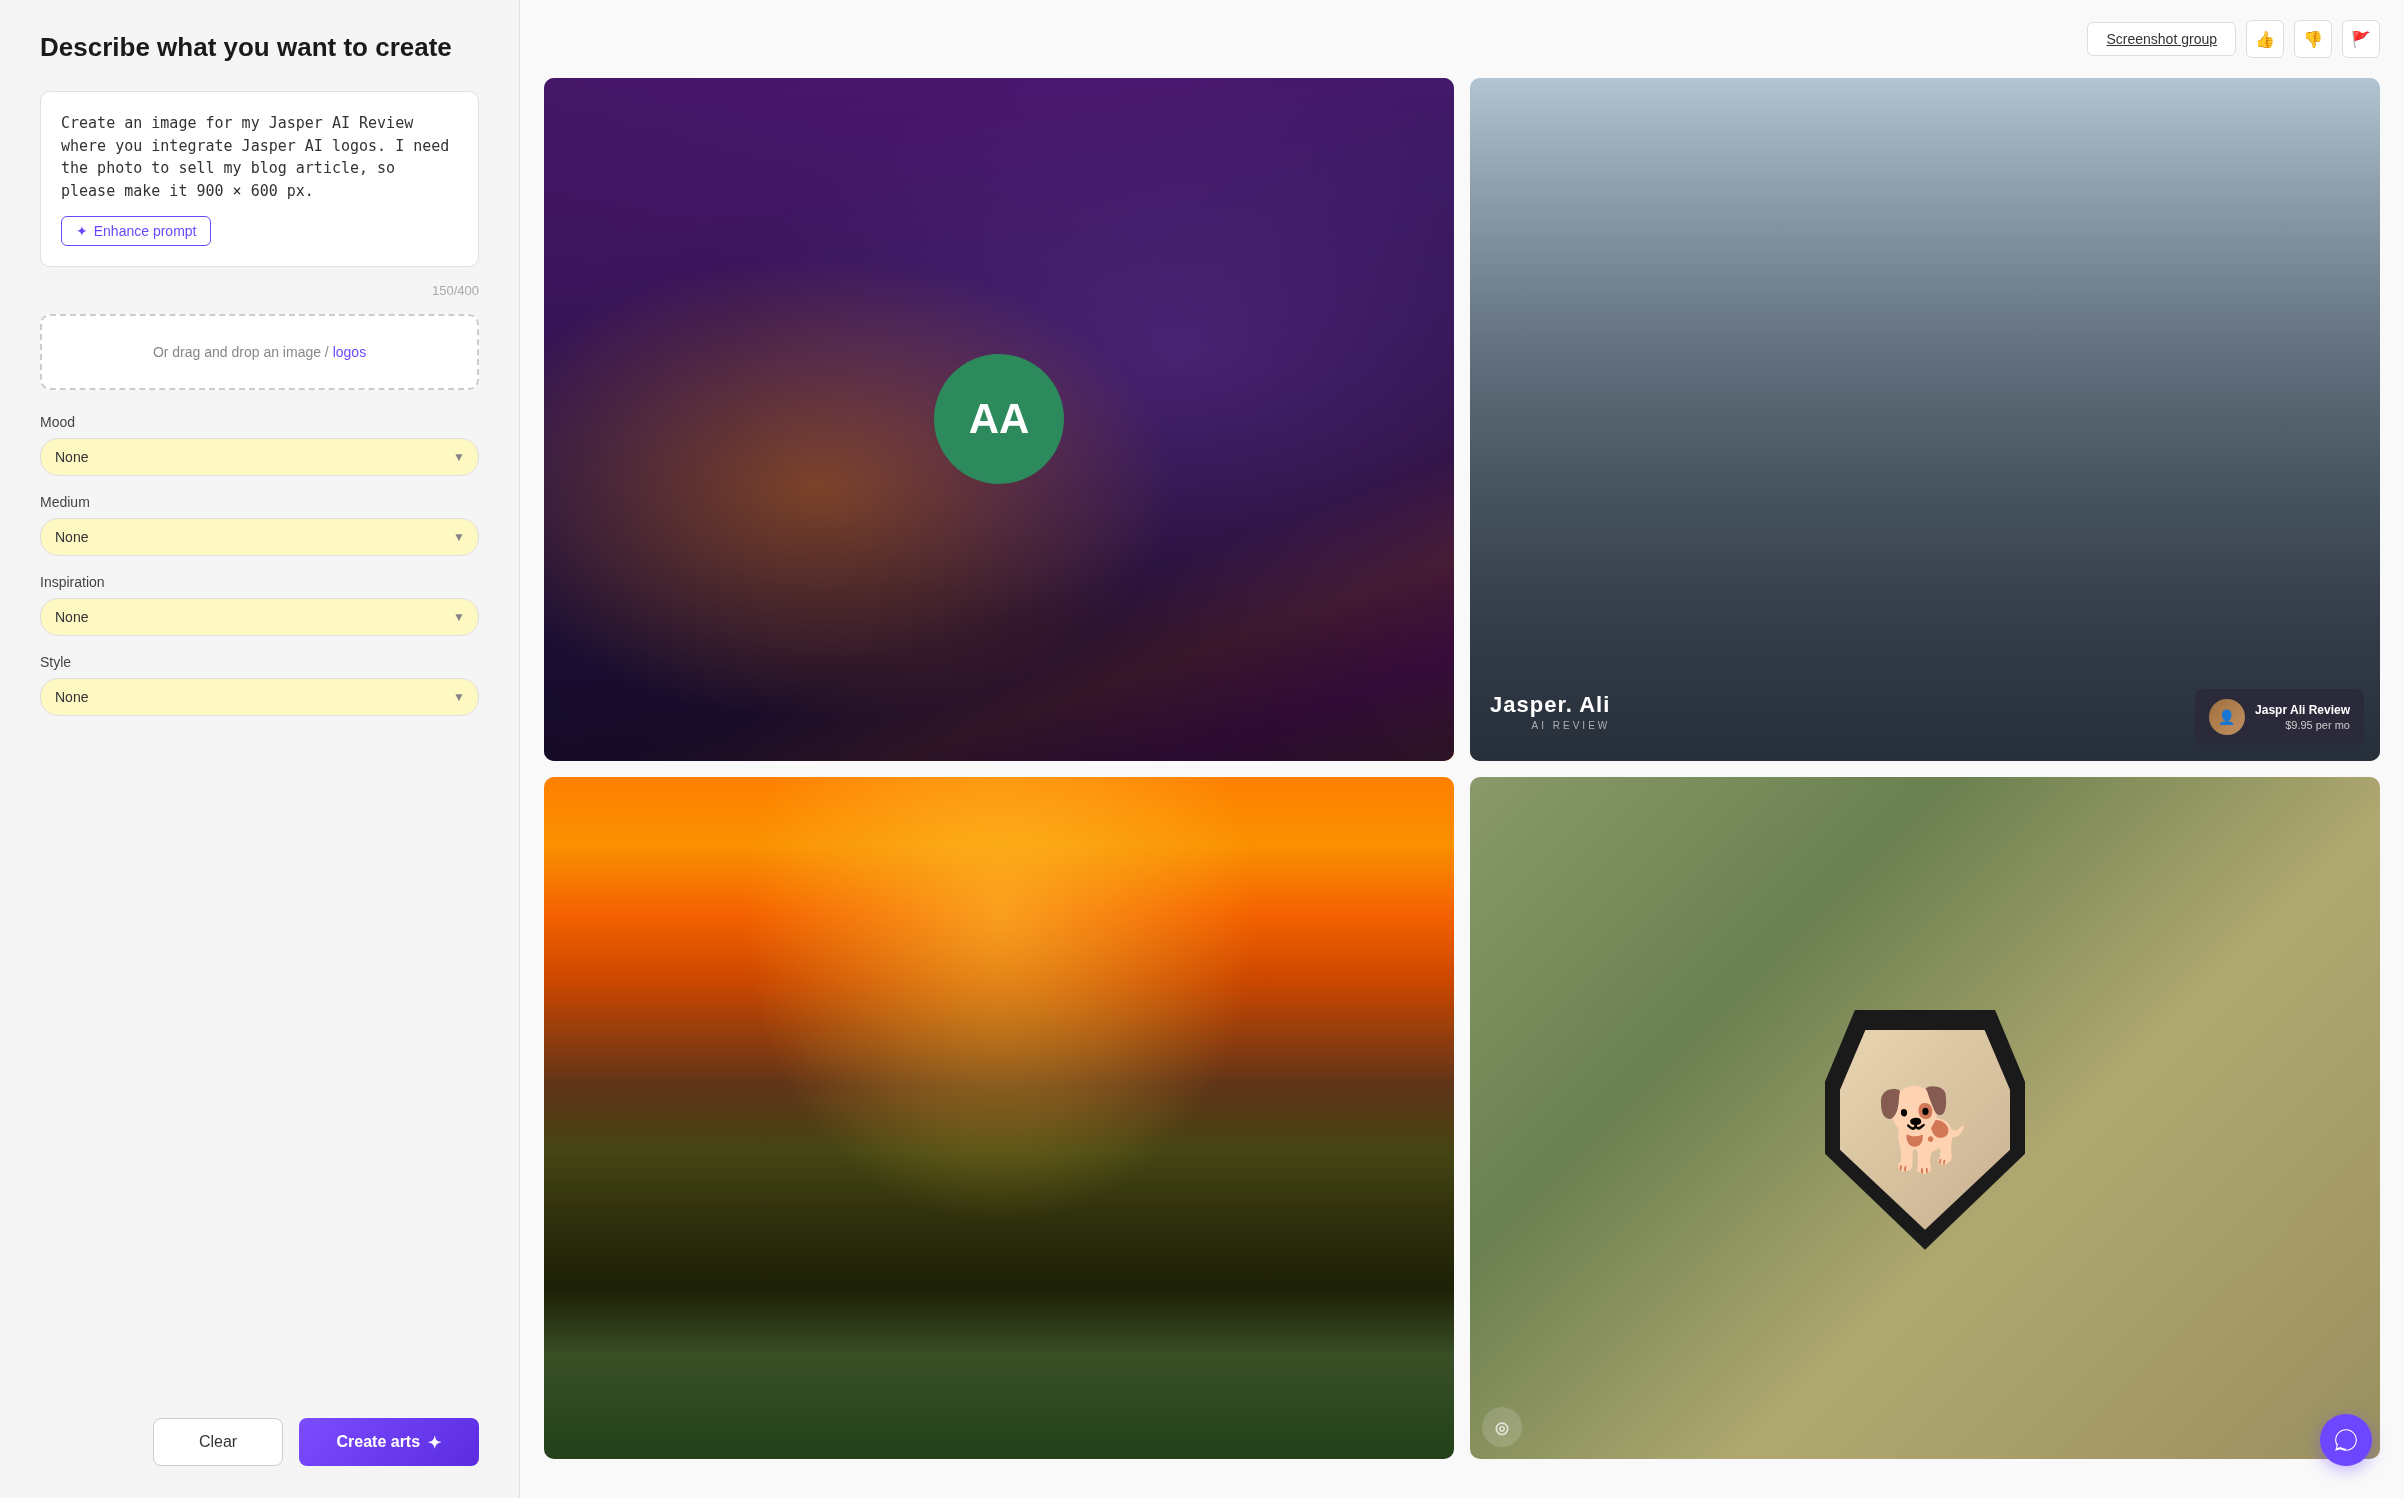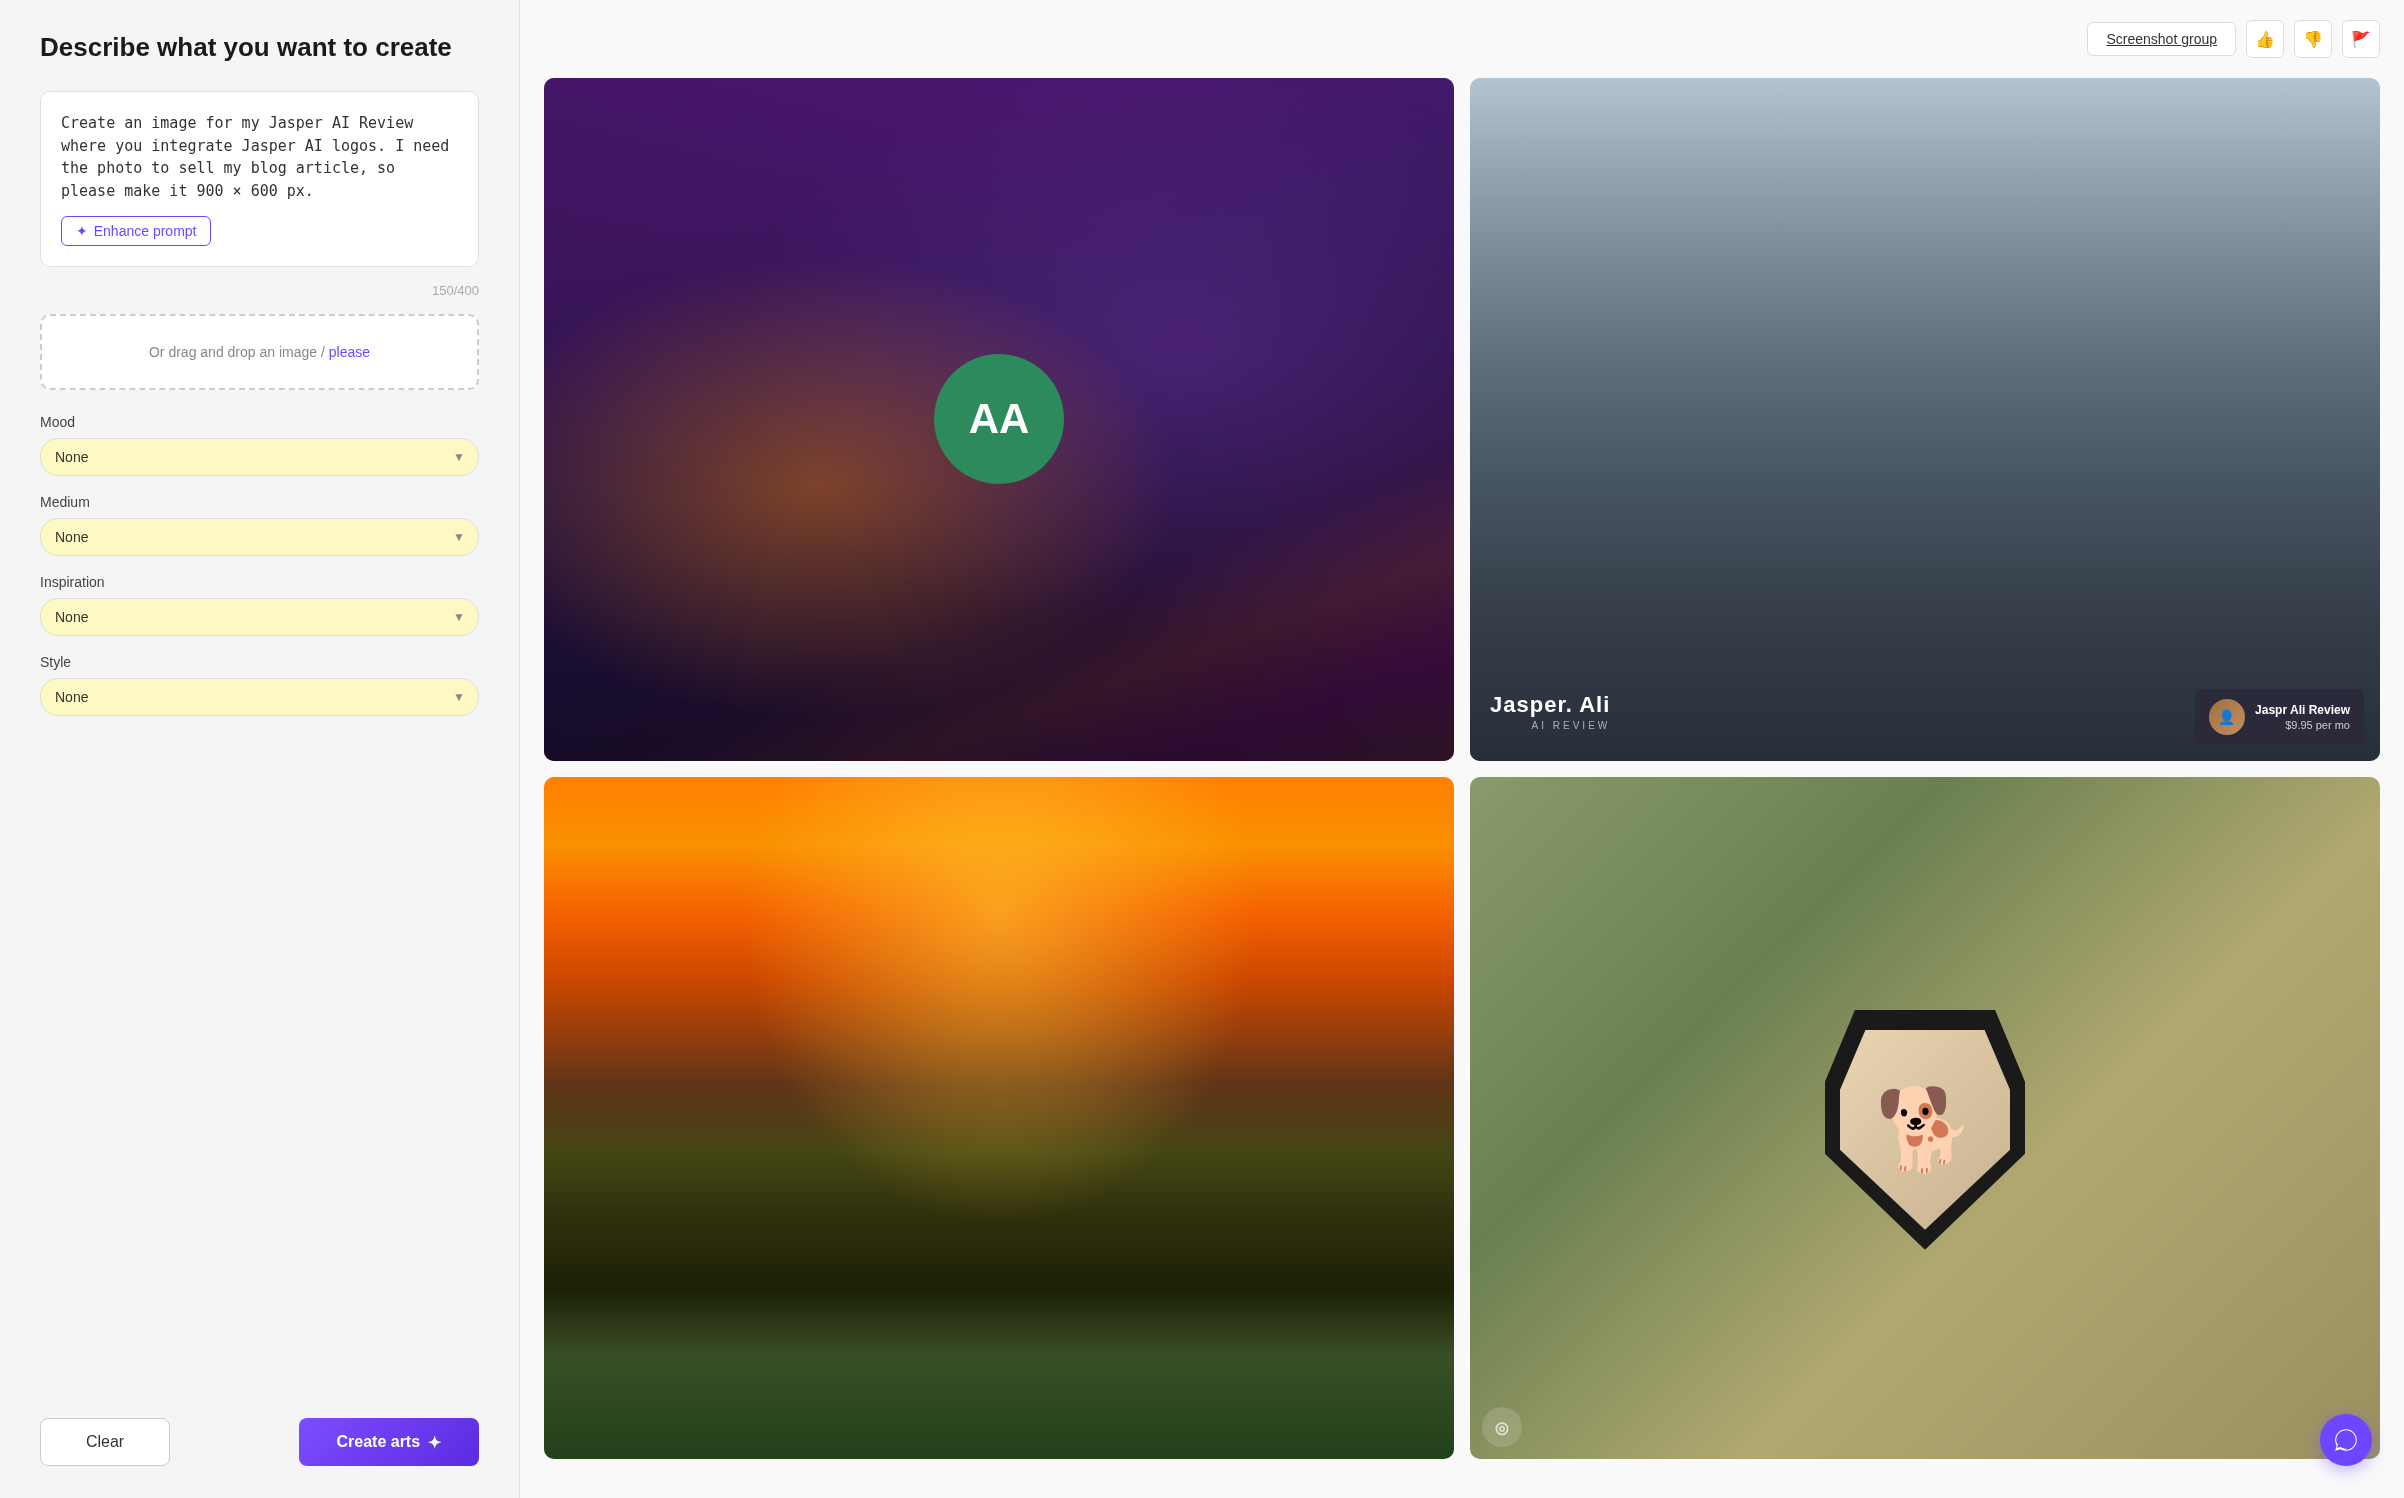--- a/index.html
+++ b/index.html
@@ -130,22 +130,22 @@
       pointer-events: none;
       color: #888;
       font-size: 12px;
     }
 
     
     .bottom-actions {
       margin-top: auto;
       padding-top: 24px;
       display: flex;
-      gap: 26px;
-      justify-content: space-between;
+      gap: 16px;
+      justify-content: flex-end;
     }
 
     .clear-btn {
       padding: 14px 36px;
       border: 1.5px solid #ccc;
       background: #fff;
       border-radius: 8px;
       font-size: 16px;
       font-weight: 500;
       color: #333;
@@ -476,21 +476,21 @@
         <span>Enhance prompt</span>
       </button>
     </div>
   </div>
 
   <div class="char-count">150/400</div>
 
   <div class="drag-drop-area">
     <span>Or drag and drop </span>
     <span>an image / </span>
-    <a href="#">please</a>
+    <a href="#">logos</a>
   </div>
 
   <div class="form-section">
     <label class="form-label">Mood</label>
     <div class="select-wrapper">
       <select class="form-select">
         <option>None</option>
         <option>Happy</option>
         <option>Sad</option>
         <option>Dramatic</option>

